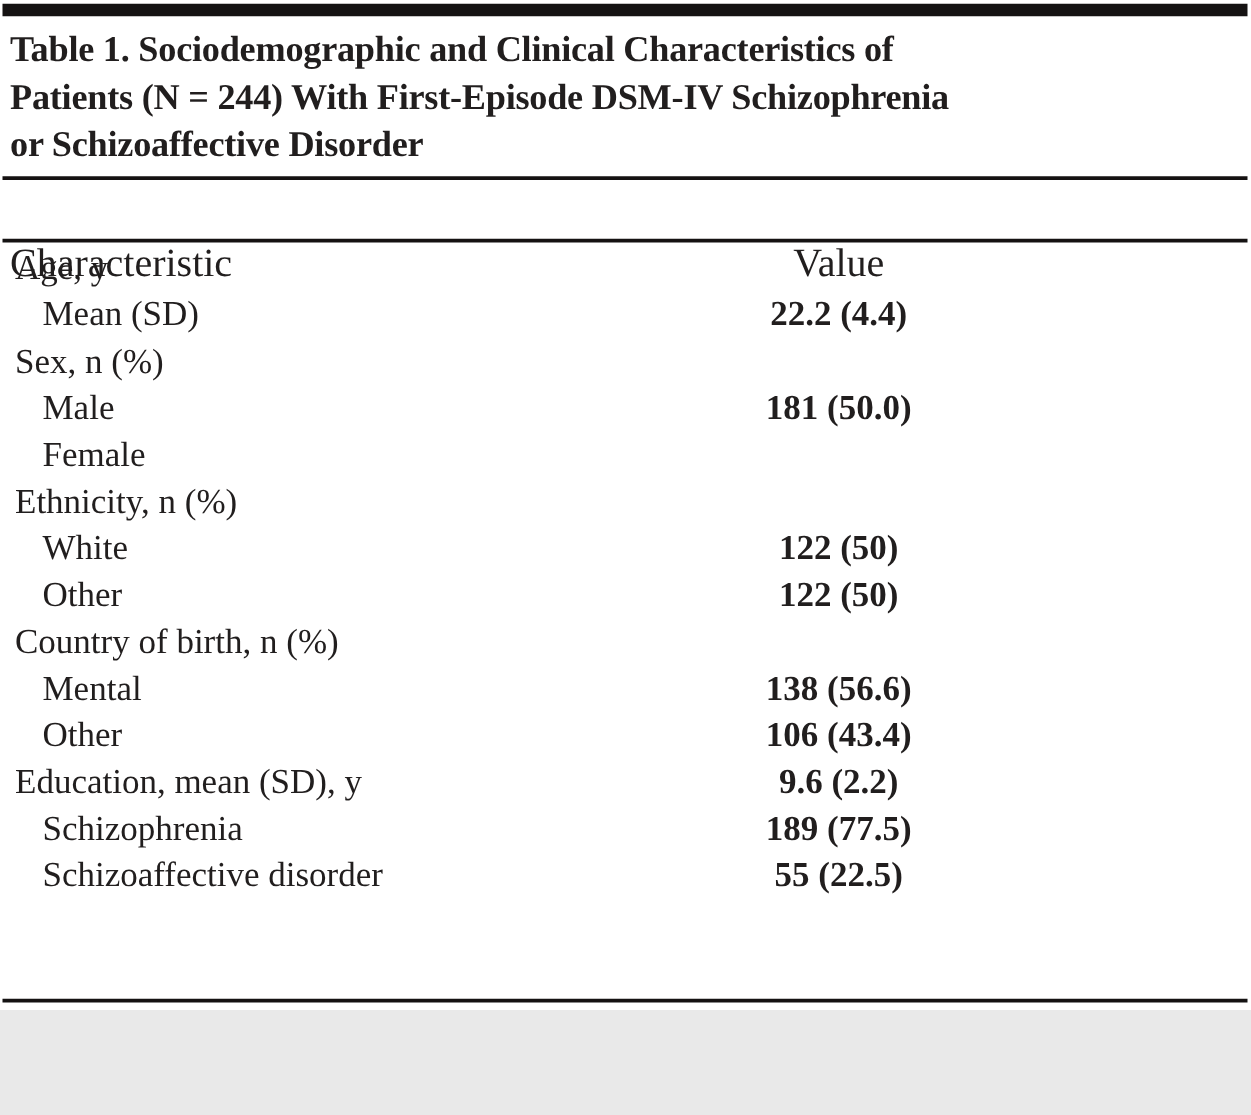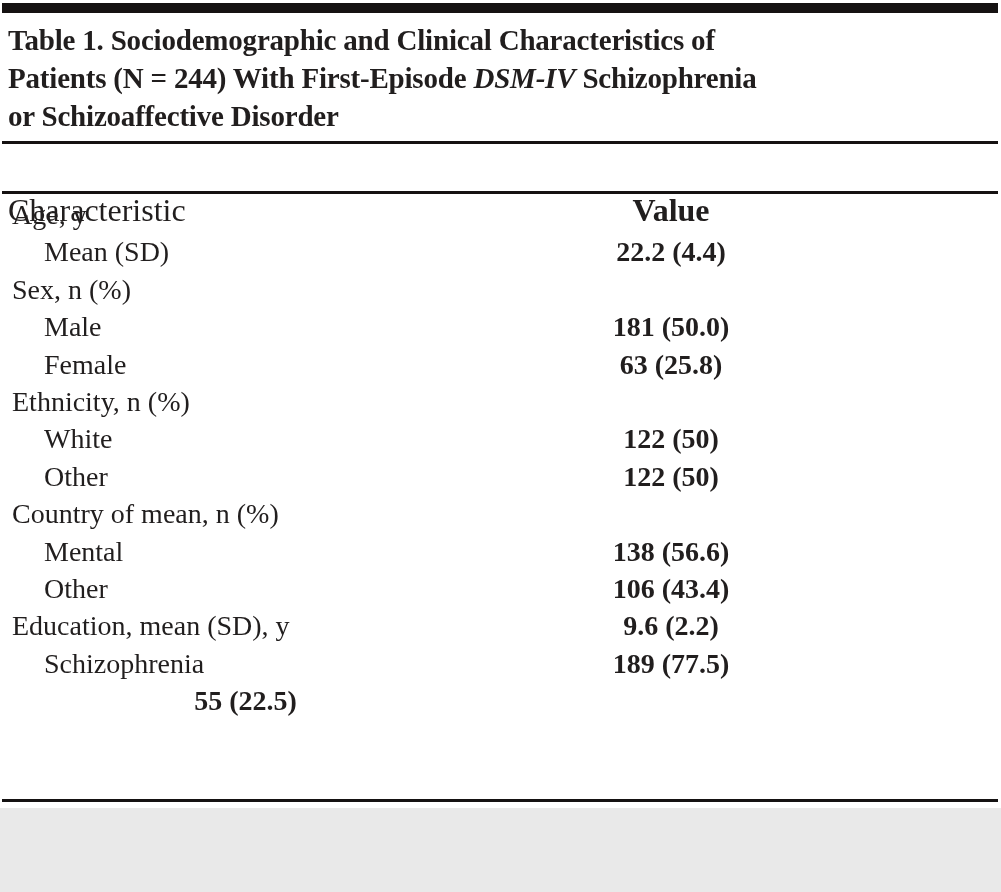--- a/index.html
+++ b/index.html
@@ -27,51 +27,51 @@
   .title {
     position: absolute;
     top: 21px;
     left: 8px;
     right: 6px;
     font-size: 29px;
     line-height: 38px;
     font-weight: 700;
     letter-spacing: -0.2px;
   }
-  .italic { font-style: italic; }
+  .italic { }
 
   .colhead {
     position: absolute;
     top: 151px;
     left: 0;
     right: 0;
     display: grid;
     grid-template-columns: 1fr 360px 150px;
     font-size: 32px;
     line-height: 38px;
     margin-top: 40px;
   }
   .colhead .c1 { padding-left: 8px; }
-  .colhead .c2 { text-align: center; font-weight: bold; }
+  .colhead .c2 { text-align: center; }
 
   .tbody {
     position: absolute;
     top: 196px;
     left: 0;
     right: 0;
   }
   .row {
     display: grid;
     grid-template-columns: 1fr 360px 150px;
     height: 37.4px;
     line-height: 37.4px;
     font-size: 28px;
   }
   .row .label { padding-left: 12px; white-space: nowrap; }
-  .row.indent .label { padding-left: 44px; }
+  .row.indent .label { padding-left: 34px; }
   .row .value { text-align: center; white-space: nowrap; font-weight: bold; }
 
   .footnote {
     position: absolute;
     top: 806px;
     left: 8px;
     right: 8px;
     font-size: 27px;
     line-height: 36px;
   }
@@ -111,55 +111,55 @@
     <div class="row">
       <div class="label">Sex, n (%)</div>
       <div class="value"></div>
     </div>
     <div class="row indent">
       <div class="label">Male</div>
       <div class="value">181 (50.0)</div>
     </div>
     <div class="row indent">
       <div class="label">Female</div>
-      <div class="value">63 (25.8)</div>
     </div>
     <div class="row">
       <div class="label">Ethnicity, n (%)</div>
       <div class="value"></div>
     </div>
     <div class="row indent">
       <div class="label">White</div>
       <div class="value">122 (50)</div>
     </div>
     <div class="row indent">
       <div class="label">Other</div>
       <div class="value">122 (50)</div>
     </div>
     <div class="row">
-      <div class="label">Country of mean, n (%)</div>
+      <div class="label">Country of birth, n (%)</div>
       <div class="value"></div>
     </div>
     <div class="row indent">
       <div class="label">Mental</div>
       <div class="value">138 (56.6)</div>
     </div>
     <div class="row indent">
       <div class="label">Other</div>
       <div class="value">106 (43.4)</div>
     </div>
     <div class="row">
       <div class="label">Education, mean (SD), y</div>
       <div class="value">9.6 (2.2)</div>
     </div>
     <div class="row indent">
       <div class="label">Schizophrenia</div>
       <div class="value">189 (77.5)</div>
     </div>
     <div class="row indent">
+      <div class="label">Schizoaffective disorder</div>
       <div class="value">55 (22.5)</div>
     </div>
   </div>
 
   <div class="rule rule-body"></div>
 
 
   <div class="rule rule-bottom"></div>
 
 </div>

